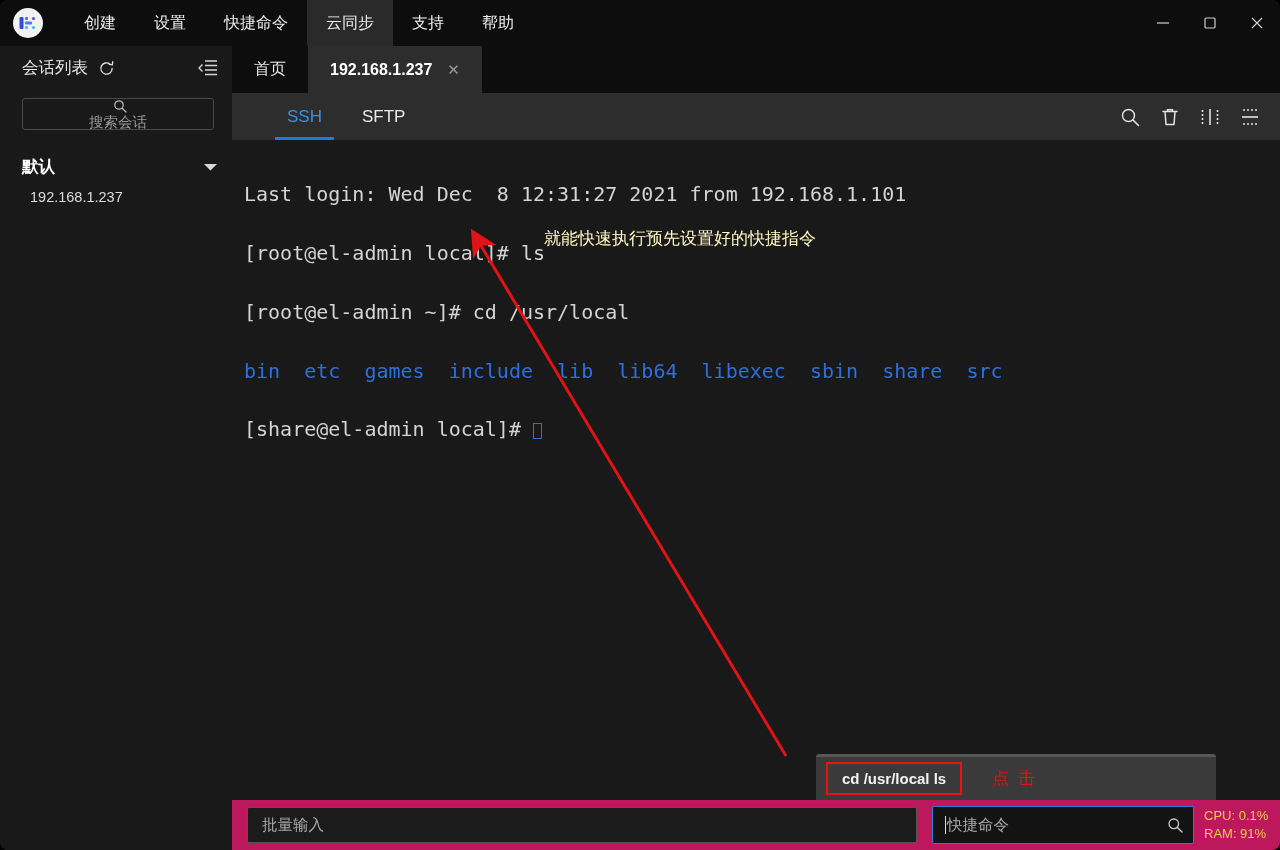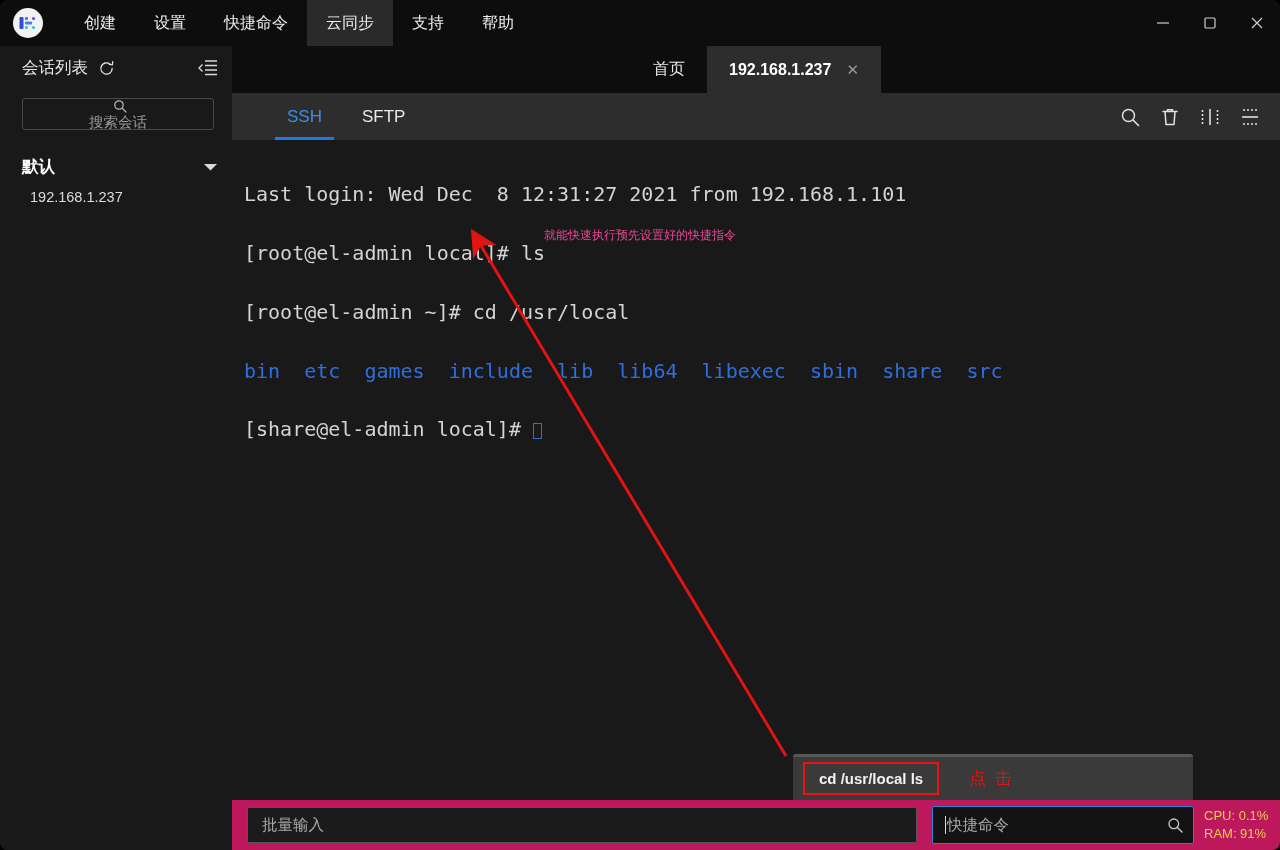--- a/index.html
+++ b/index.html
@@ -90,21 +90,21 @@
   }
 
   
   .main {
     position: absolute; left: 232px; top: 46px;
     width: 1048px; height: 804px;
     background: #1b1b1b;
   }
   .tabstrip {
     height: 47px; background: #0d0d0d;
-    display: flex; align-items: flex-end; justify-content: center;
+    display: flex; align-items: flex-end;
   }
   .tab {
     height: 47px; display: flex; align-items: center;
     padding: 0 22px; font-size: 16px; color: #e8e8e8;
     white-space: nowrap;
   }
   .tab.active {
     background: #2d2d2d; color: #ffffff; font-weight: bold;
   }
   .tab .close {
@@ -192,21 +192,21 @@
     margin-left: 10px;
     color: #e3d24b;
     font-size: 13px;
     line-height: 18px;
     text-align: left;
   }
 
   
   .qc-panel {
     position: absolute;
-    left: 561px; bottom: 50px;
+    left: 584px; bottom: 50px;
     width: 400px; height: 46px;
     background: #3a3a3a;
     border-top: 3px solid #575757;
     border-radius: 3px 3px 0 0;
     display: flex; align-items: center;
   }
   .qc-item {
     margin-left: 10px;
     padding: 6px 14px;
     color: #f2f2f2; font-size: 15px; font-weight: bold;
@@ -219,22 +219,22 @@
   }
 
   
   .overlay {
     position: absolute; left: 0; top: 0;
     width: 1280px; height: 850px;
     pointer-events: none;
   }
   .anno-text {
     position: absolute;
-    color: #ec4899;
-    font-size: 12px;
+    color: #fef9c3;
+    font-size: 17px;
     white-space: nowrap;
   }
 </style>
 </head>
 <body>
 
 <div id="app">
 
   <div class="titlebar">
     <div class="logo">

